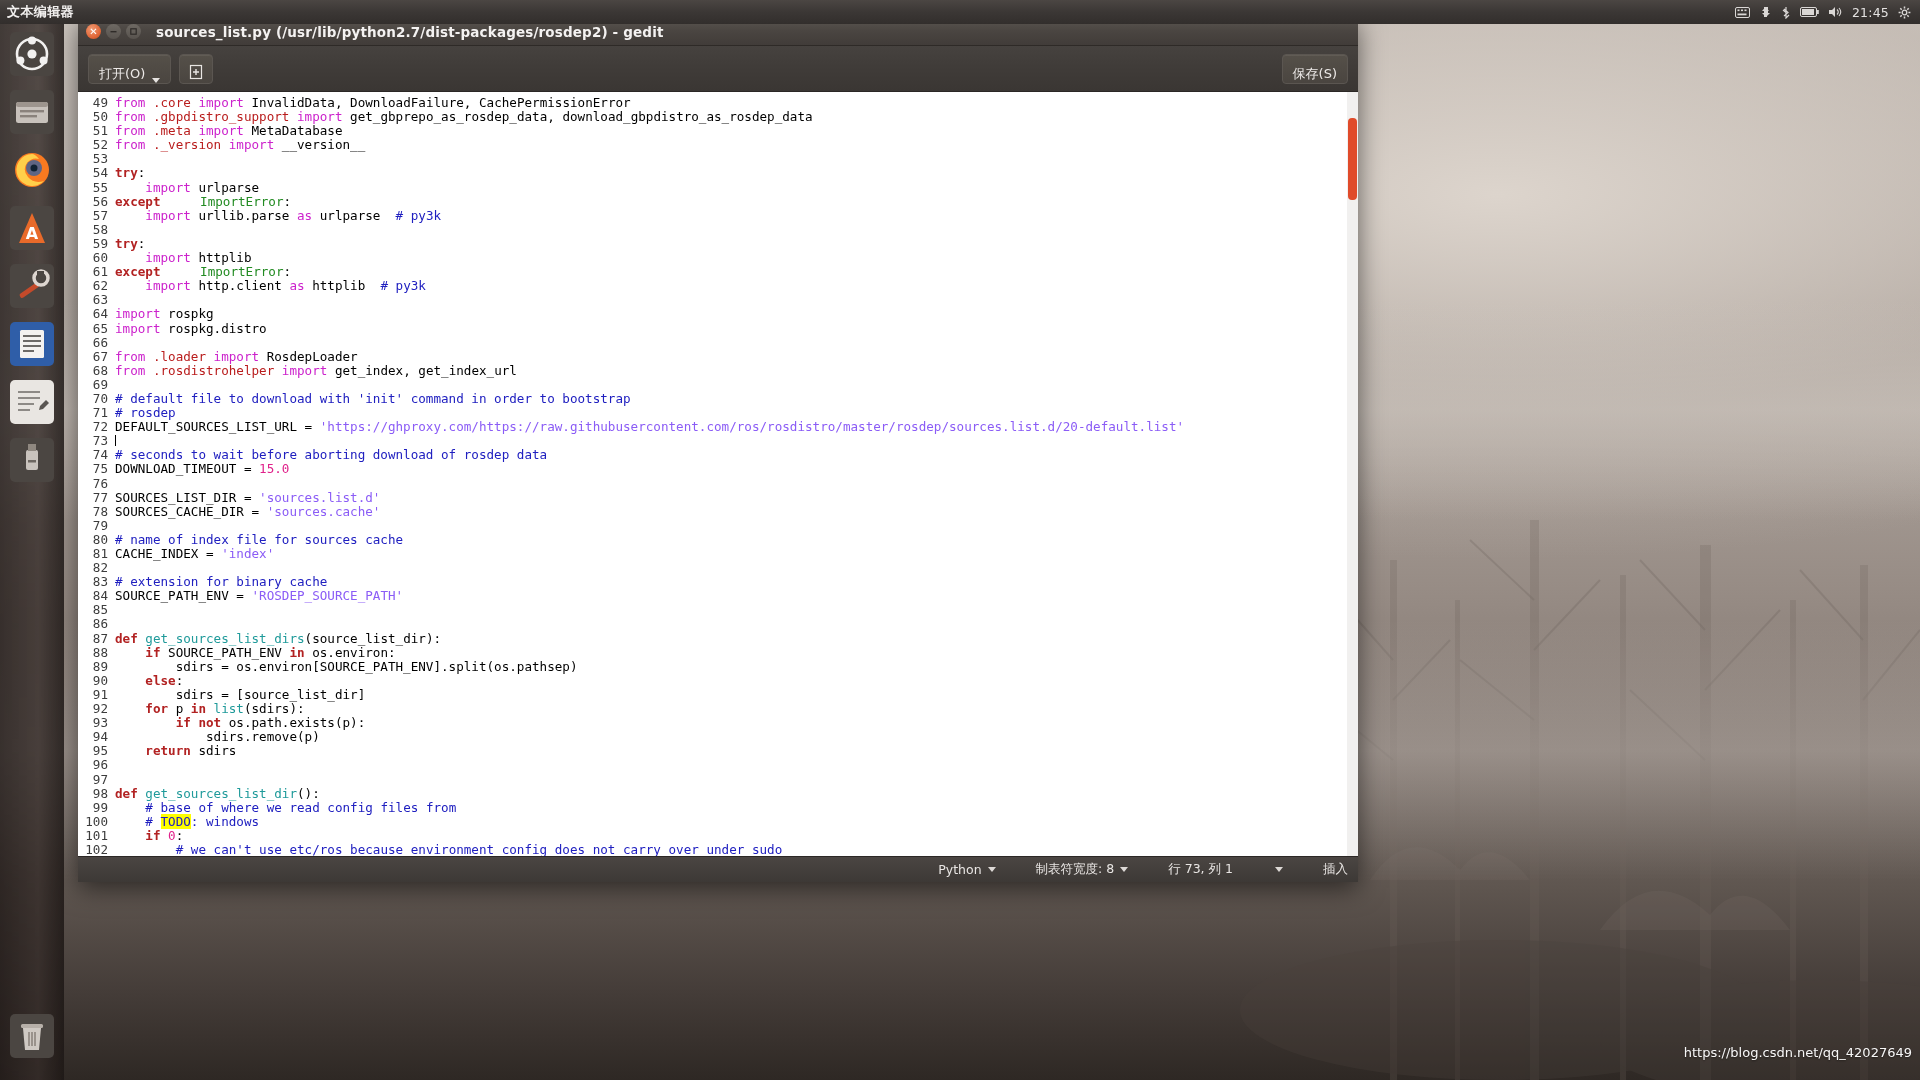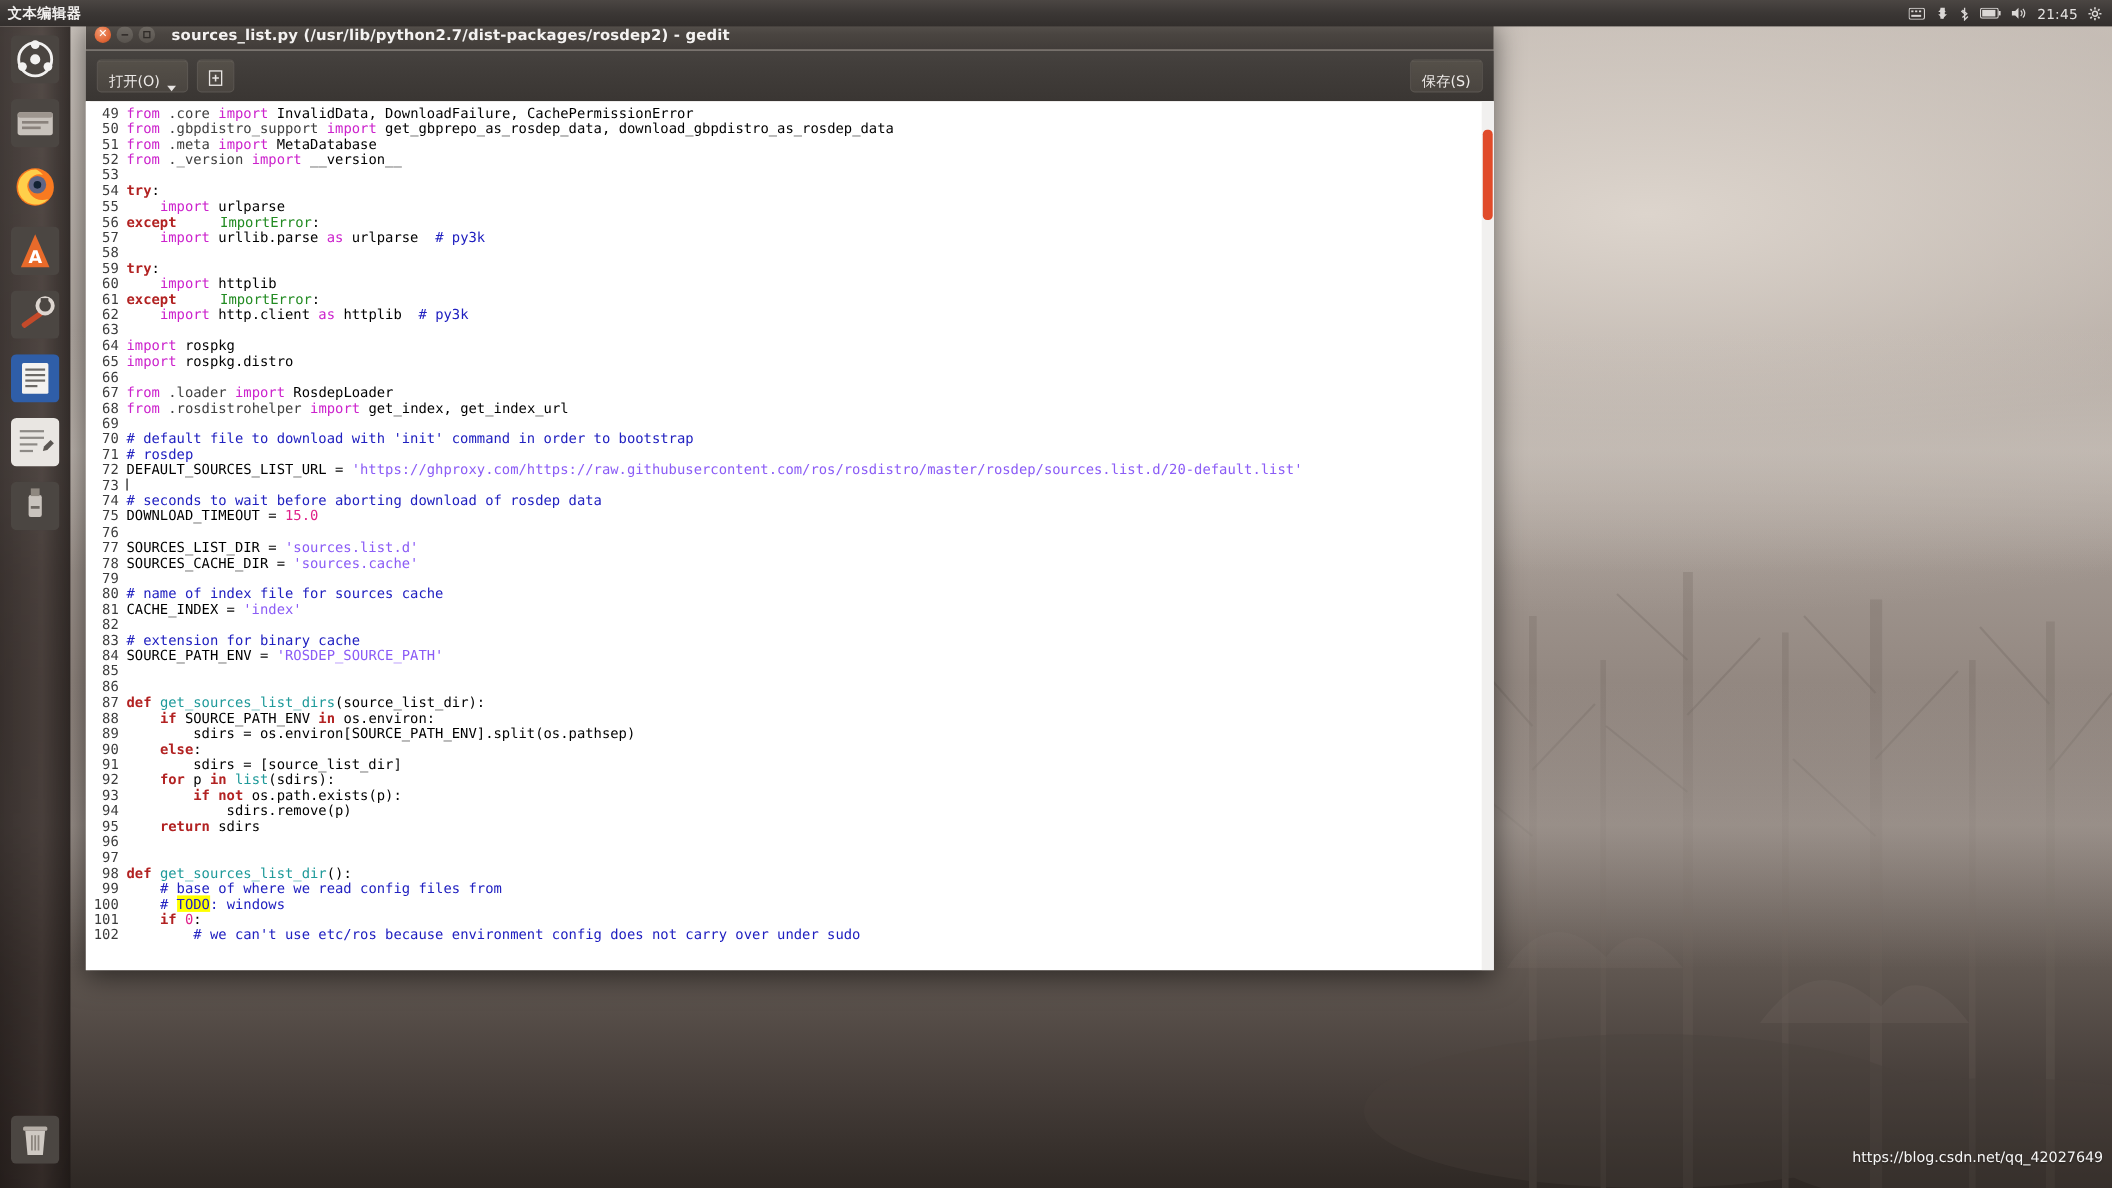--- a/index.html
+++ b/index.html
@@ -110,21 +110,21 @@
     font-size:12.6px; line-height:14.1px;
     white-space:pre; color:#000;
     padding-top:4px; overflow:hidden;
   }
   .ln { display:inline-block; width:26px; text-align:right; color:#3c3c3c; margin-right:7px; }
   .caretbar { display:inline-block; width:1px; height:11px; background:#000; vertical-align:-1px; }
 
   
   .kw   { color:#b22222; font-weight:bold; }     
   .imp  { color:#cc22cc; }                        
-  .mod  { color:#404040; }                        
+  .mod  { color:#b91c1c; }                        
   .cls  { color:#228b22;margin-left:32px; }                        
   .fn   { color:#1f9a9a; }                        
   .cmt  { color:#2020c0; }                        
   .str  { color:#8b5cf6; }                        
   .num  { color:#e0218a; }
   .todo { background:#ffff00; color:#2020c0; }
   .bi   { color:#1f9a9a; }
 
   
   #vscroll { position:absolute; right:0; top:0; width:11px; height:100%; background:#f1f0ef; }
@@ -355,15 +355,34 @@
   </div>
 
   <div id="editorwrap">
     <div id="gutterpad"></div>
     <div id="code"><div><span class="ln">49</span><span class="imp">from</span><span> </span><span class="mod">.core</span><span> </span><span class="imp">import</span><span> InvalidData, DownloadFailure, CachePermissionError</span></div><div><span class="ln">50</span><span class="imp">from</span><span> </span><span class="mod">.gbpdistro_support</span><span> </span><span class="imp">import</span><span> get_gbprepo_as_rosdep_data, download_gbpdistro_as_rosdep_data</span></div><div><span class="ln">51</span><span class="imp">from</span><span> </span><span class="mod">.meta</span><span> </span><span class="imp">import</span><span> MetaDatabase</span></div><div><span class="ln">52</span><span class="imp">from</span><span> </span><span class="mod">._version</span><span> </span><span class="imp">import</span><span> __version__</span></div><div><span class="ln">53</span></div><div><span class="ln">54</span><span class="kw">try</span><span>:</span></div><div><span class="ln">55</span><span>    </span><span class="imp">import</span><span> urlparse</span></div><div><span class="ln">56</span><span class="kw">except</span><span> </span><span class="cls">ImportError</span><span>:</span></div><div><span class="ln">57</span><span>    </span><span class="imp">import</span><span> urllib.parse </span><span class="imp">as</span><span> urlparse  </span><span class="cmt"># py3k</span></div><div><span class="ln">58</span></div><div><span class="ln">59</span><span class="kw">try</span><span>:</span></div><div><span class="ln">60</span><span>    </span><span class="imp">import</span><span> httplib</span></div><div><span class="ln">61</span><span class="kw">except</span><span> </span><span class="cls">ImportError</span><span>:</span></div><div><span class="ln">62</span><span>    </span><span class="imp">import</span><span> http.client </span><span class="imp">as</span><span> httplib  </span><span class="cmt"># py3k</span></div><div><span class="ln">63</span></div><div><span class="ln">64</span><span class="imp">import</span><span> rospkg</span></div><div><span class="ln">65</span><span class="imp">import</span><span> rospkg.distro</span></div><div><span class="ln">66</span></div><div><span class="ln">67</span><span class="imp">from</span><span> </span><span class="mod">.loader</span><span> </span><span class="imp">import</span><span> RosdepLoader</span></div><div><span class="ln">68</span><span class="imp">from</span><span> </span><span class="mod">.rosdistrohelper</span><span> </span><span class="imp">import</span><span> get_index, get_index_url</span></div><div><span class="ln">69</span></div><div><span class="ln">70</span><span class="cmt"># default file to download with 'init' command in order to bootstrap</span></div><div><span class="ln">71</span><span class="cmt"># rosdep</span></div><div><span class="ln">72</span><span>DEFAULT_SOURCES_LIST_URL = </span><span class="str">'https://ghproxy.com/https://raw.githubusercontent.com/ros/rosdistro/master/rosdep/sources.list.d/20-default.list'</span></div><div><span class="ln">73</span><span class="caretbar"></span></div><div><span class="ln">74</span><span class="cmt"># seconds to wait before aborting download of rosdep data</span></div><div><span class="ln">75</span><span>DOWNLOAD_TIMEOUT = </span><span class="num">15.0</span></div><div><span class="ln">76</span></div><div><span class="ln">77</span><span>SOURCES_LIST_DIR = </span><span class="str">'sources.list.d'</span></div><div><span class="ln">78</span><span>SOURCES_CACHE_DIR = </span><span class="str">'sources.cache'</span></div><div><span class="ln">79</span></div><div><span class="ln">80</span><span class="cmt"># name of index file for sources cache</span></div><div><span class="ln">81</span><span>CACHE_INDEX = </span><span class="str">'index'</span></div><div><span class="ln">82</span></div><div><span class="ln">83</span><span class="cmt"># extension for binary cache</span></div><div><span class="ln">84</span><span>SOURCE_PATH_ENV = </span><span class="str">'ROSDEP_SOURCE_PATH'</span></div><div><span class="ln">85</span></div><div><span class="ln">86</span></div><div><span class="ln">87</span><span class="kw">def</span><span> </span><span class="fn">get_sources_list_dirs</span><span>(source_list_dir):</span></div><div><span class="ln">88</span><span>    </span><span class="kw">if</span><span> SOURCE_PATH_ENV </span><span class="kw">in</span><span> os.environ:</span></div><div><span class="ln">89</span><span>        sdirs = os.environ[SOURCE_PATH_ENV].split(os.pathsep)</span></div><div><span class="ln">90</span><span>    </span><span class="kw">else</span><span>:</span></div><div><span class="ln">91</span><span>        sdirs = [source_list_dir]</span></div><div><span class="ln">92</span><span>    </span><span class="kw">for</span><span> p </span><span class="kw">in</span><span> </span><span class="bi">list</span><span>(sdirs):</span></div><div><span class="ln">93</span><span>        </span><span class="kw">if</span><span> </span><span class="kw">not</span><span> os.path.exists(p):</span></div><div><span class="ln">94</span><span>            sdirs.remove(p)</span></div><div><span class="ln">95</span><span>    </span><span class="kw">return</span><span> sdirs</span></div><div><span class="ln">96</span></div><div><span class="ln">97</span></div><div><span class="ln">98</span><span class="kw">def</span><span> </span><span class="fn">get_sources_list_dir</span><span>():</span></div><div><span class="ln">99</span><span>    </span><span class="cmt"># base of where we read config files from</span></div><div><span class="ln">100</span><span>    </span><span class="cmt"># </span><span class="todo">TODO</span><span class="cmt">: windows</span></div><div><span class="ln">101</span><span>    </span><span class="kw">if</span><span> </span><span class="num">0</span><span>:</span></div><div><span class="ln">102</span><span>        </span><span class="cmt"># we can't use etc/ros because environment config does not carry over under sudo</span></div></div>
     <div id="vscroll">
       <div id="vthumb"></div>
     </div>
   </div>
 
+  <div id="statusbar">
+    <div class="pad"></div>
+    <div class="sitem">
+      <span>Python</span>
+      <span class="caret-s"></span>
+    </div>
+    <div class="sgap"></div>
+    <div class="sitem">
+      <span>制表符宽度: 8</span>
+      <span class="caret-s"></span>
+    </div>
+    <div class="sgap"></div>
+    <div class="sitem">
+      <span>行 73, 列 1</span>
+      <span class="caret-s" style="margin-left:36px"></span>
+    </div>
+    <div class="sgap"></div>
+    <div class="sitem">插入</div>
+  </div>
 </div>
 
 <div id="watermark">https://blog.csdn.net/qq_42027649</div>
 
 </body></html>

